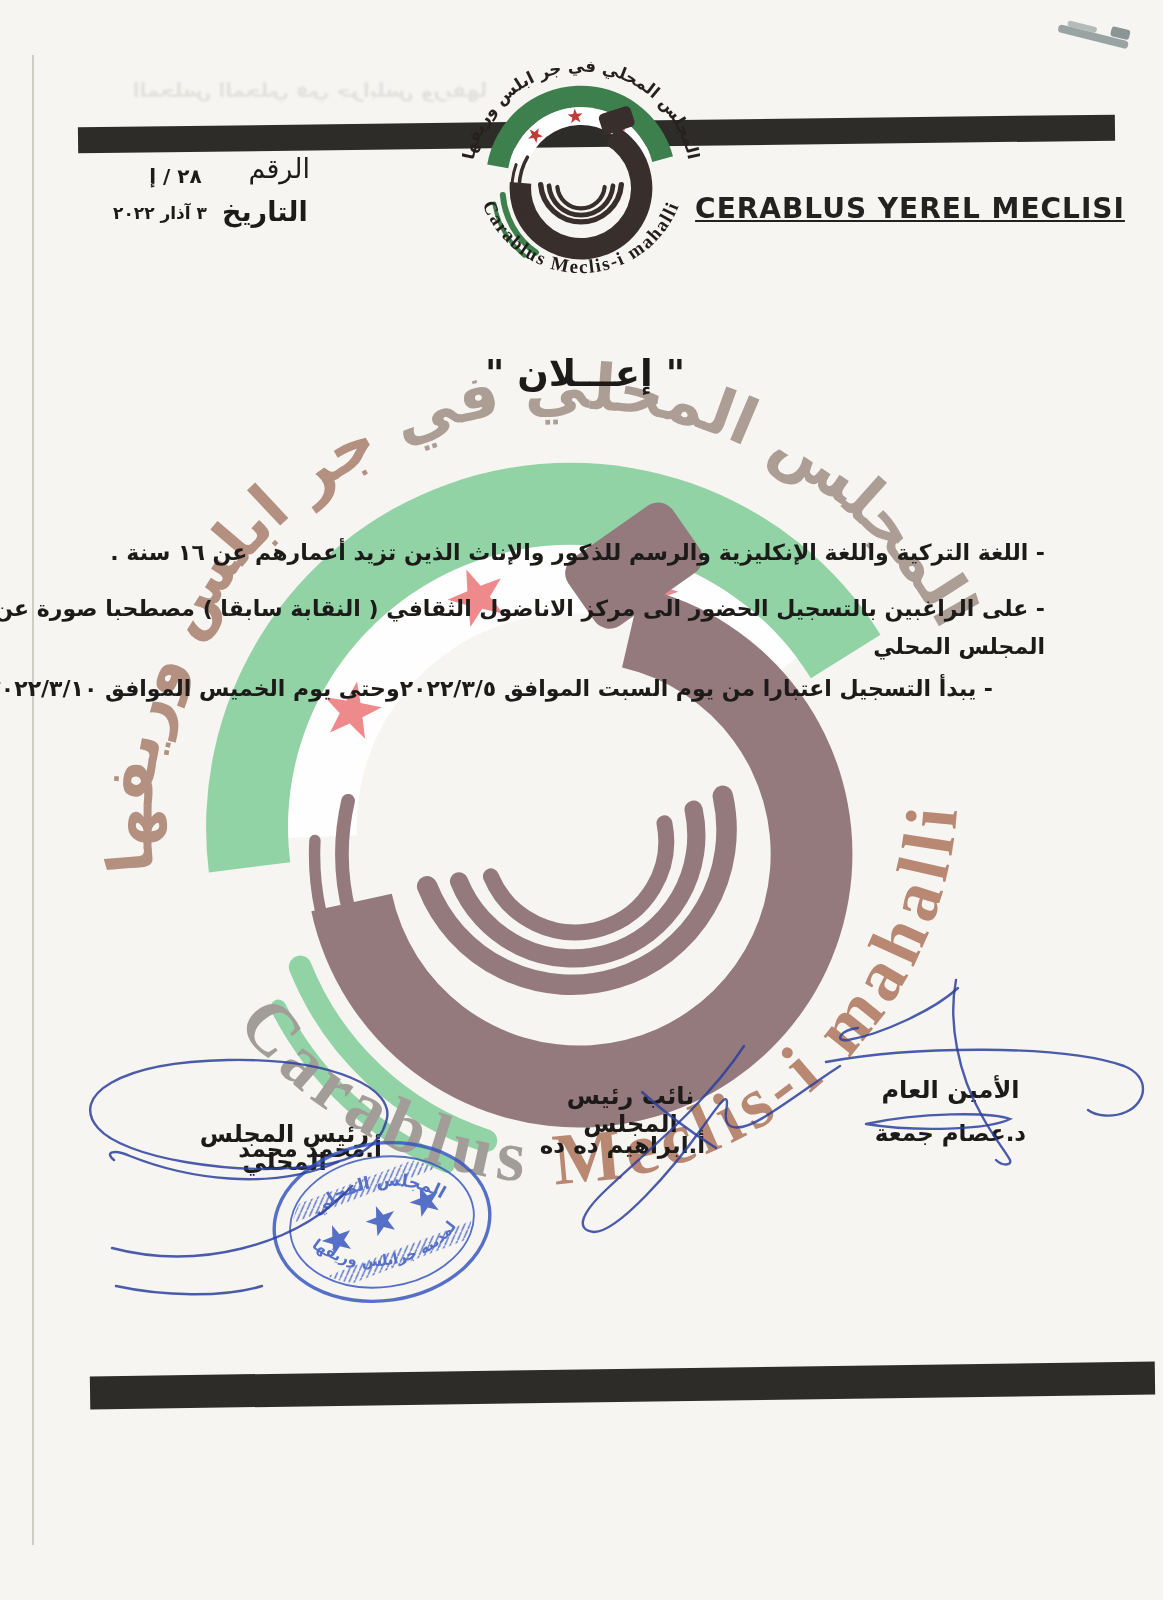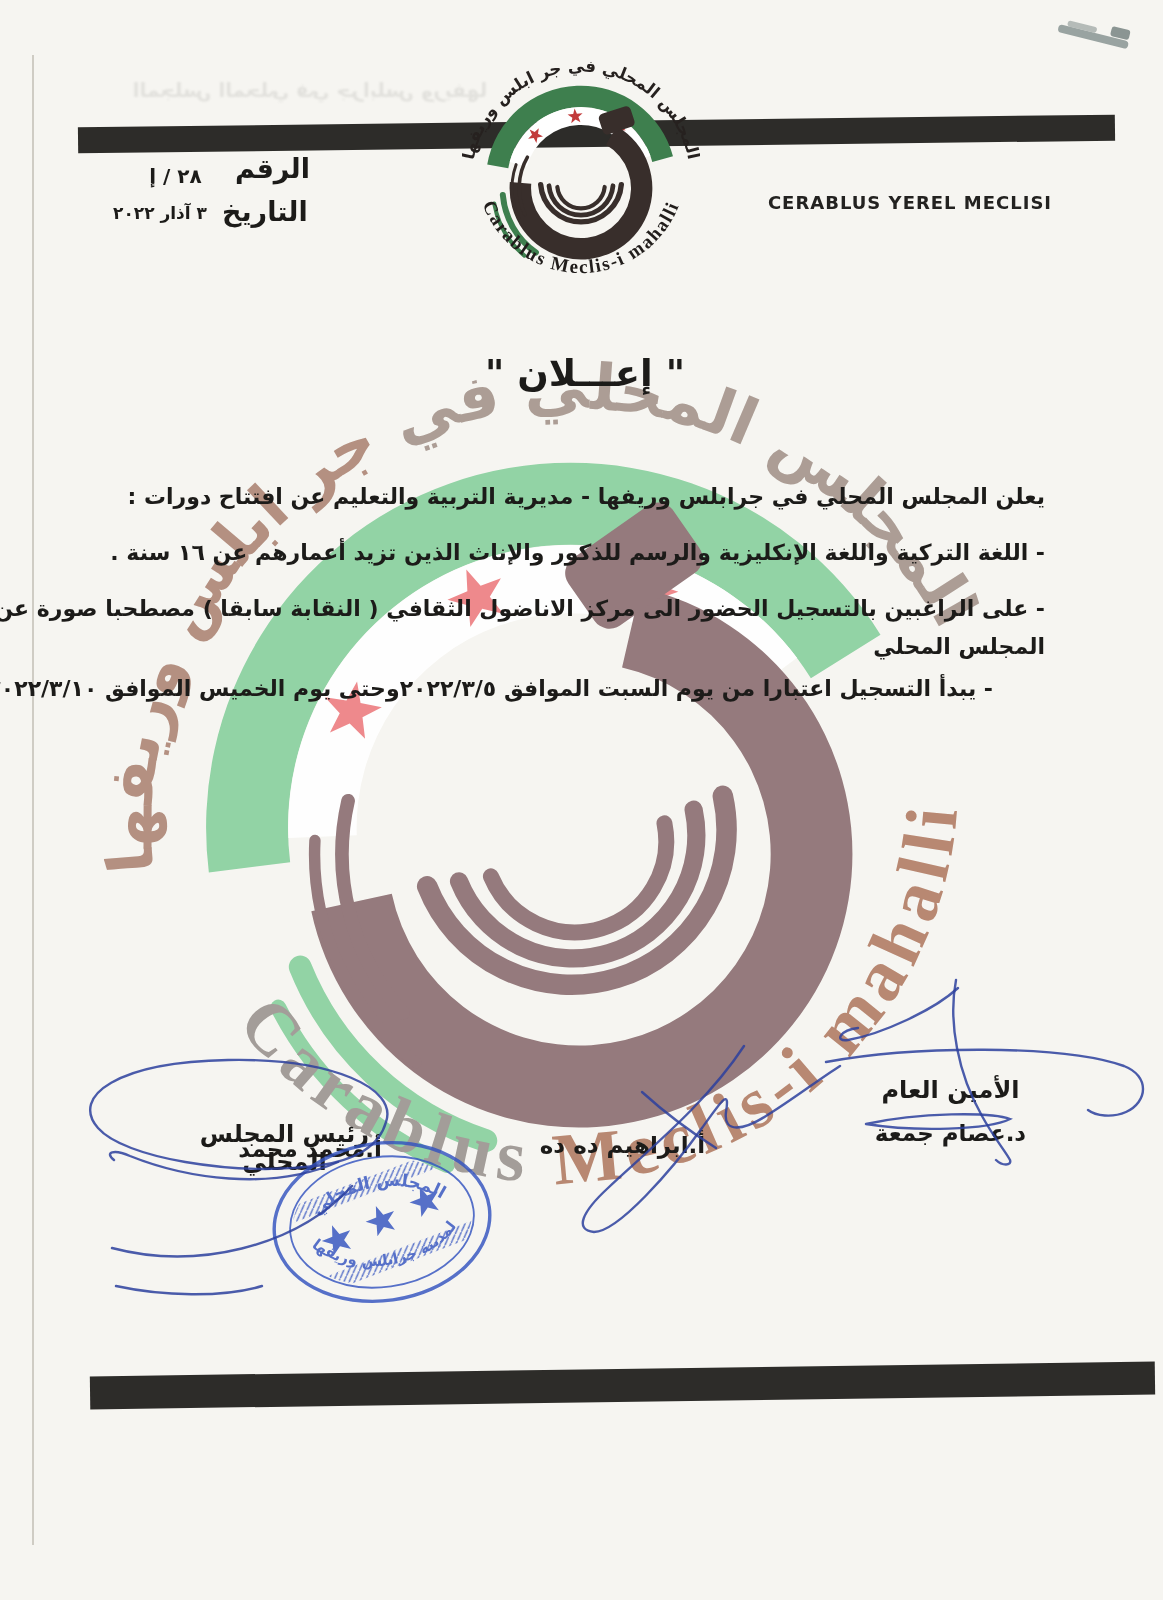--- a/index.html
+++ b/index.html
@@ -12,27 +12,27 @@
   .scan-line{left:32px;top:55px;width:2px;height:1490px;background:#cfccc4;}
   .ghost-header{left:95px;top:78px;width:430px;font-size:20px;font-weight:bold;color:#6b6b66;
                 opacity:.14;filter:blur(1.3px);transform:scaleX(-1);text-align:center;}
 
   
   .bar{background:#2d2c29;}
   .top-bar{left:78px;top:121px;width:1037px;height:26px;transform:rotate(-0.7deg);}
   .bottom-bar{left:90px;top:1369px;width:1065px;height:33px;transform:rotate(-0.8deg);}
 
   
-  .hdr-num-label{left:225px;top:153px;width:85px;font-size:27px;font-weight:bold;text-align:right;}
+  .hdr-num-label{left:225px;top:153px;width:85px;font-size:27px;font-weight:normal;text-align:right;}
   .hdr-num-value{left:128px;top:164px;width:95px;font-size:20px;font-weight:bold;text-align:center;}
   .hdr-date-label{left:222px;top:196px;width:88px;font-size:27px;font-weight:bold;text-align:left;}
   .hdr-date-value{left:90px;top:203px;width:140px;font-size:17px;font-weight:bold;text-align:center;}
   .org-ar{left:690px;top:148px;width:440px;font-size:30px;font-weight:bold;text-align:center;}
-  .org-latin{left:690px;top:192px;width:440px;font-size:18px;font-weight:bold;text-align:center;
-             letter-spacing:1px;color:#232220;font-family:"DejaVu Sans",sans-serif;}
+  .org-latin{left:690px;top:192px;width:440px;font-size:28px;font-weight:bold;text-align:center;
+             letter-spacing:1px;color:#232220;font-family:"DejaVu Sans",sans-serif;text-decoration:underline;}
 
   
   svg.logo-header{left:462px;top:62px;width:238px;height:238px;
      --lg:#3E7F4E;--ld:#382E2B;--ls:#C23B3B;--arcA:#26211F;--arcB:#26211F;--latA:#211D1B;--latB:#211D1B;}
   svg.logo-watermark{left:115px;top:372px;width:912px;height:912px;transform:rotate(-17deg);opacity:.94;z-index:1;
      --lg:#8CD1A1;--ld:#8F7376;--ls:#EE8386;--arcA:#A89890;--arcB:#B08A7B;--latA:#9E9894;--latB:#B5826B;}
   .logo-arc-top{font-size:14px;font-weight:bold;}
   .logo-arc-bottom{font-size:16px;font-weight:bold;font-family:"Liberation Serif",serif;letter-spacing:1.5px;}
 
   
@@ -129,28 +129,28 @@
   <div class="abs hdr-date-value rtl">٣ آذار ٢٠٢٢</div>
 
   <div class="abs org-latin">CERABLUS YEREL MECLISI</div>
 
   <svg class="abs logo-header" viewBox="0 0 200 200">
     <use href="#council-logo"></use>
   </svg>
 
   <div class="abs doc-title rtl">" إعـــلان "</div>
 
-  <div class="abs body-line b1 rtl">يعلن المجلس المحلي في جرابلس وريفها - مديرية التربية والتعليم عن افتتاح دورات :</div>
   <div class="abs body-line b2 rtl">- اللغة التركية واللغة الإنكليزية والرسم للذكور والإناث الذين تزيد أعمارهم عن ١٦ سنة .</div>
   <div class="abs body-line b3a rtl">- على الراغبين بالتسجيل الحضور الى مركز الاناضول الثقافي ( النقابة سابقا ) مصطحبا صورة عن الهوية الصادرة عن</div>
   <div class="abs body-line b3b rtl">المجلس المحلي</div>
   <div class="abs body-line b4 rtl">- يبدأ التسجيل اعتبارا من يوم السبت الموافق  ٢٠٢٢/٣/٥وحتى يوم الخميس الموافق ٢٠٢٢/٣/١٠</div>
 
   <div class="abs sig sig-title sgl-t rtl">رئيس المجلس المحلي</div>
   <div class="abs sig sig-name sgl-n rtl">أ.محمد محمد</div>
+  <div class="abs sig sig-title sgm-t rtl">نائب رئيس المجلس</div>
   <div class="abs sig sig-name sgm-n rtl">أ.ابراهيم ده ده</div>
   <div class="abs sig sig-title sgr-t rtl">الأمين العام</div>
   <div class="abs sig sig-name sgr-n rtl">د.عصام جمعة</div>
 
   <svg class="abs stamp" viewBox="0 0 200 150">
     <defs>
       <pattern id="hatch" width="6" height="6" patternUnits="userSpaceOnUse">
         <path d="M0,6 L6,0" stroke="#3353c0" stroke-width="1.2" fill="none"></path>
       </pattern>
       <clipPath id="stamp-clip">

